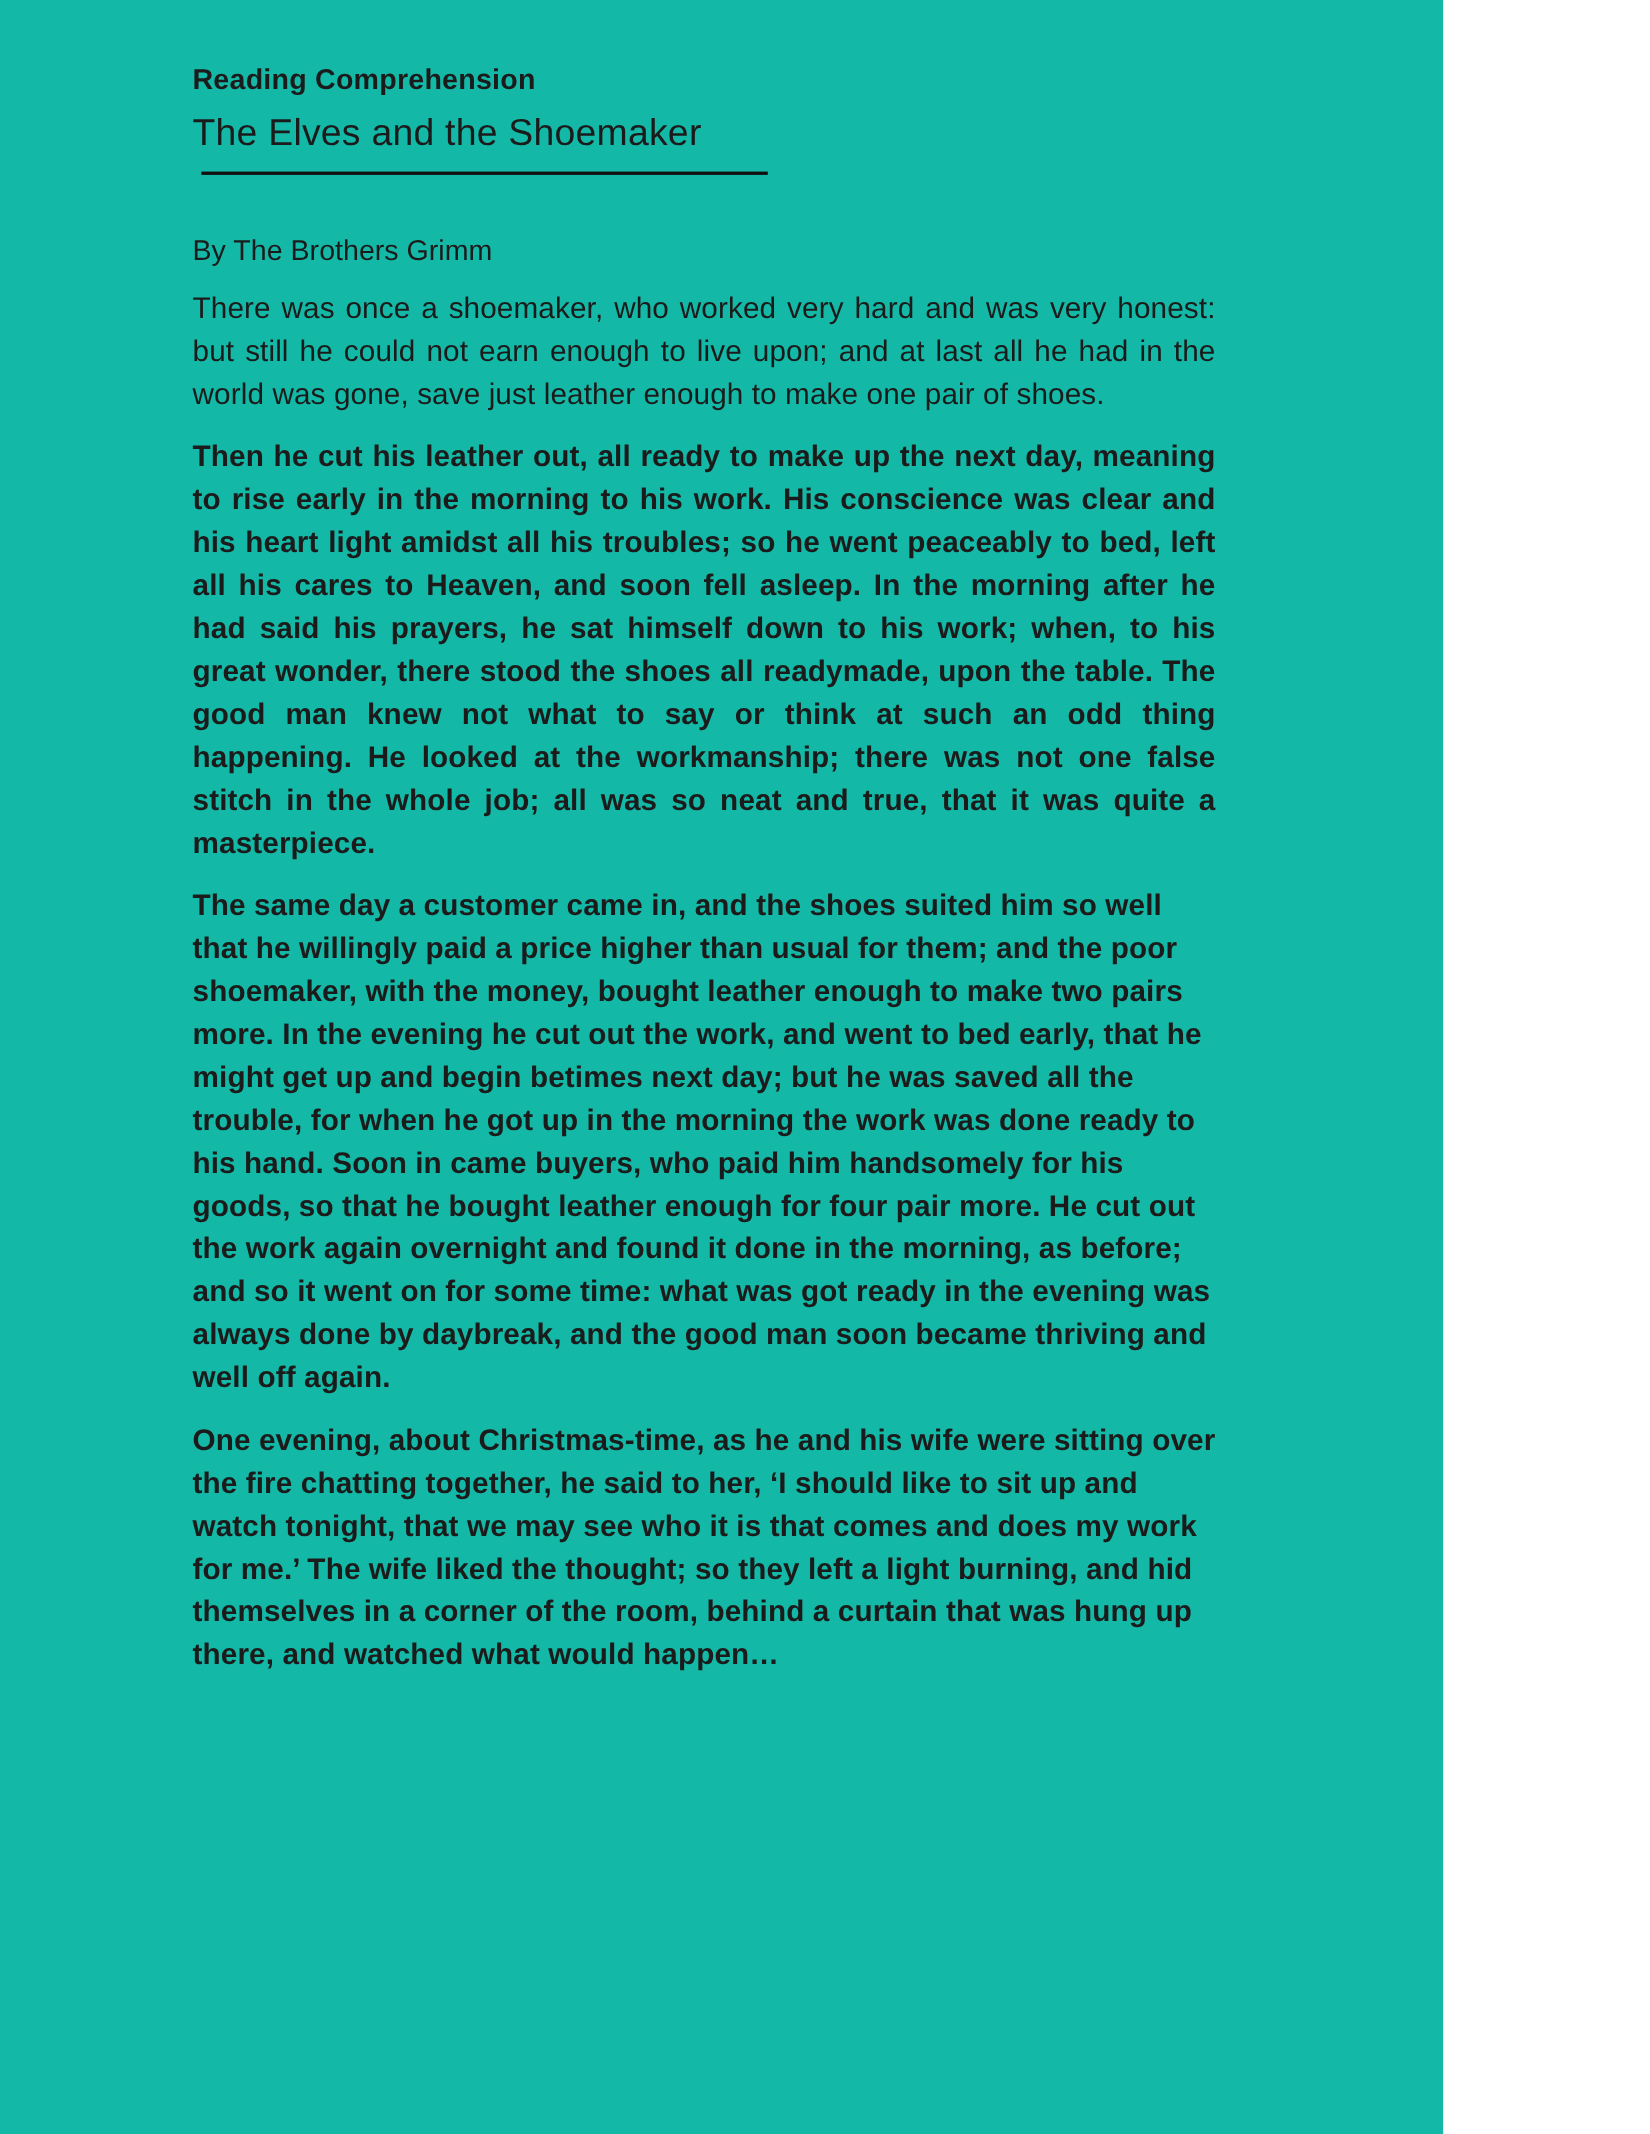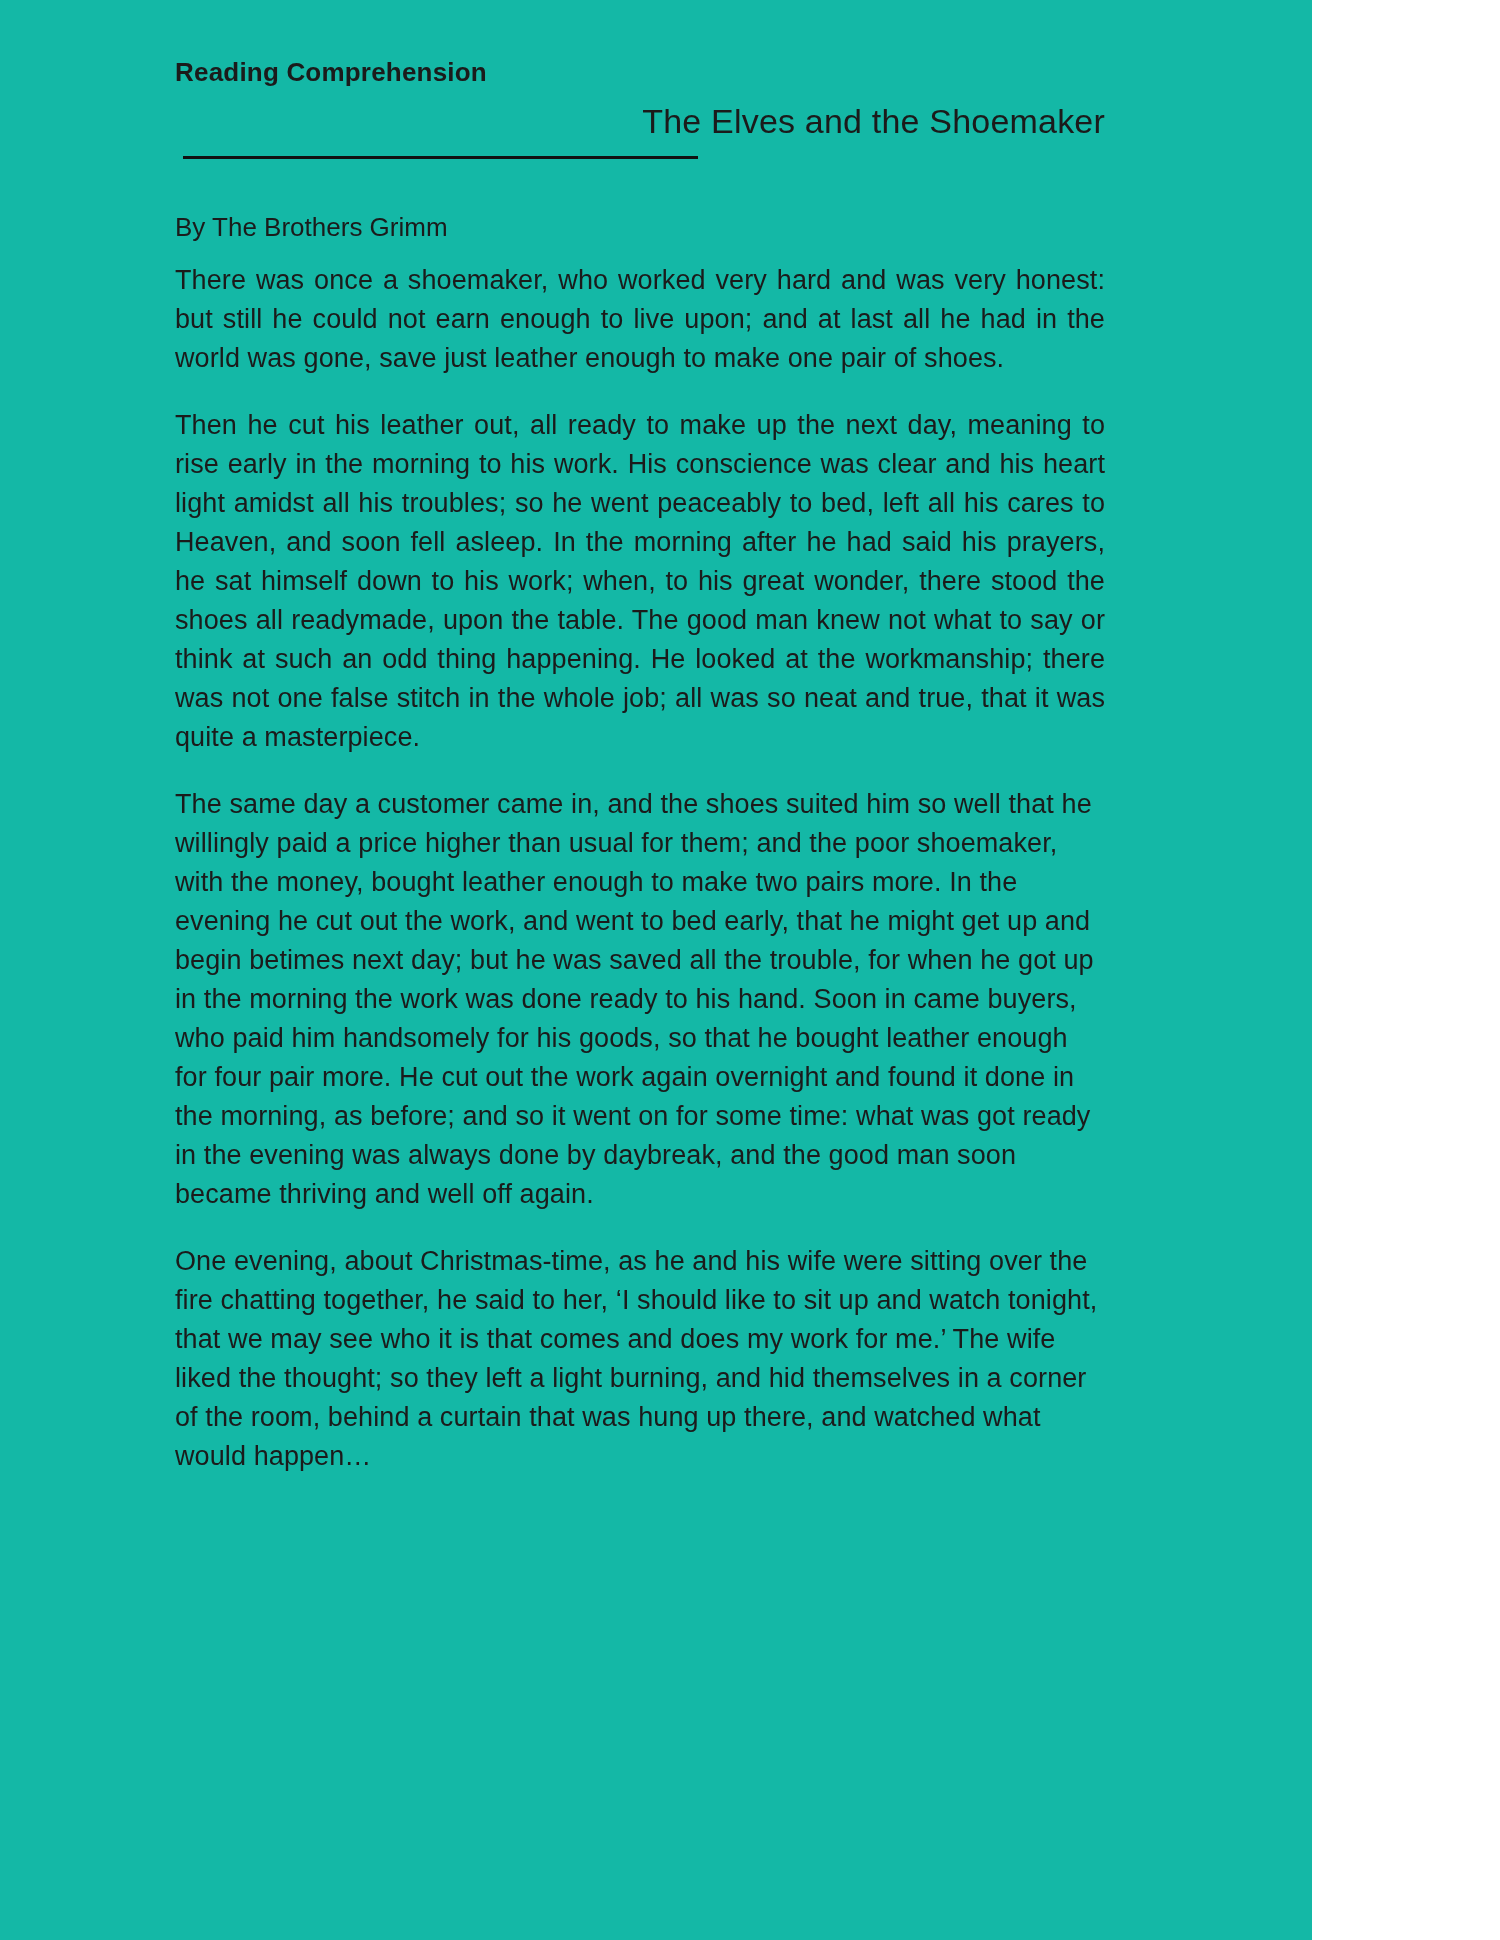--- a/index.html
+++ b/index.html
@@ -31,21 +31,20 @@
       font-weight: bold;
       line-height: 32px;
       letter-spacing: 0.2px;
     }
     .doc-title {
       font-size: 34px;
       font-weight: 400;
       line-height: 42px;
       margin-top: 12px;
       letter-spacing: 0.2px;
-      text-align: right;
     }
     .title-rule {
       width: 515px;
       height: 0;
       border-bottom: 3px solid #111111;
       margin: 14px 0 0 8px;
     }
     .byline {
       font-size: 26px;
       line-height: 32px;
@@ -58,21 +57,22 @@
       margin-top: 14px;
       letter-spacing: 0.1px;
     }
     .para.justify {
       text-align: justify;
     }
     .para.first {
       margin-top: 18px;
     }
     .para.spaced {
-      margin-top: 28px;
+      margin-top: 18px;
+      font-weight: bold;
     }
   </style>
 </head>
 <body>
 
 <div class="page">
   <div class="content">
 
     <div class="doc-heading">Reading Comprehension</div>
 

